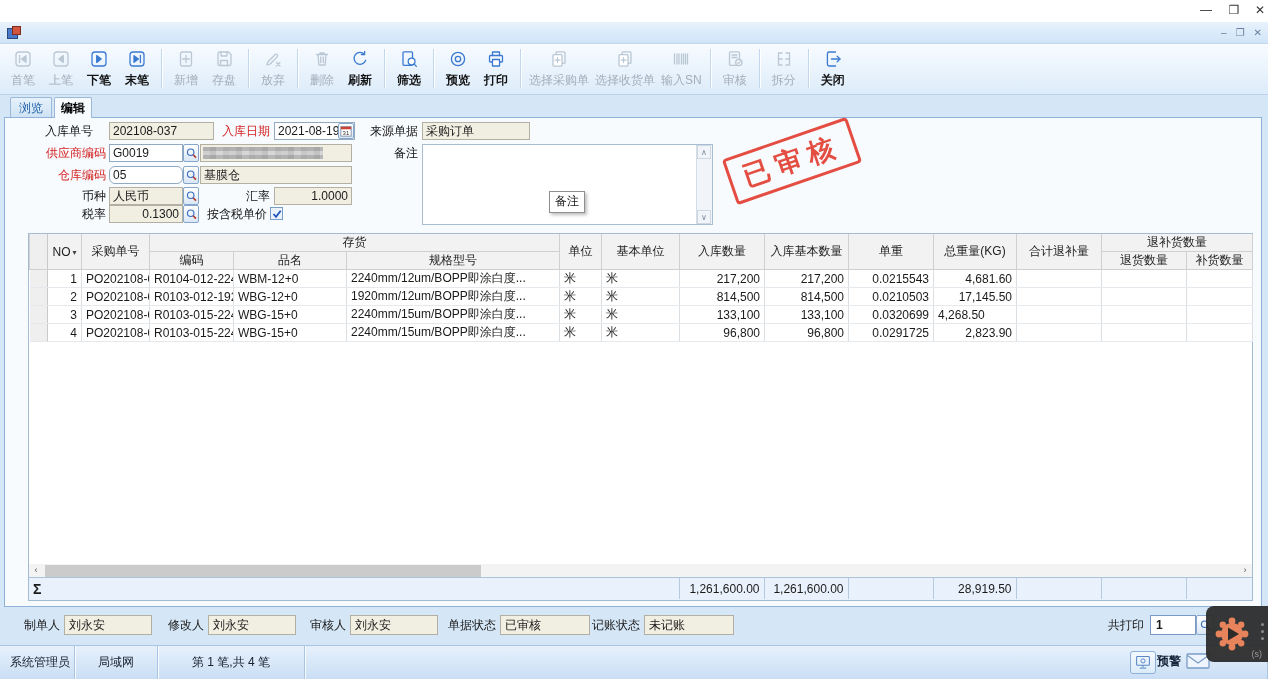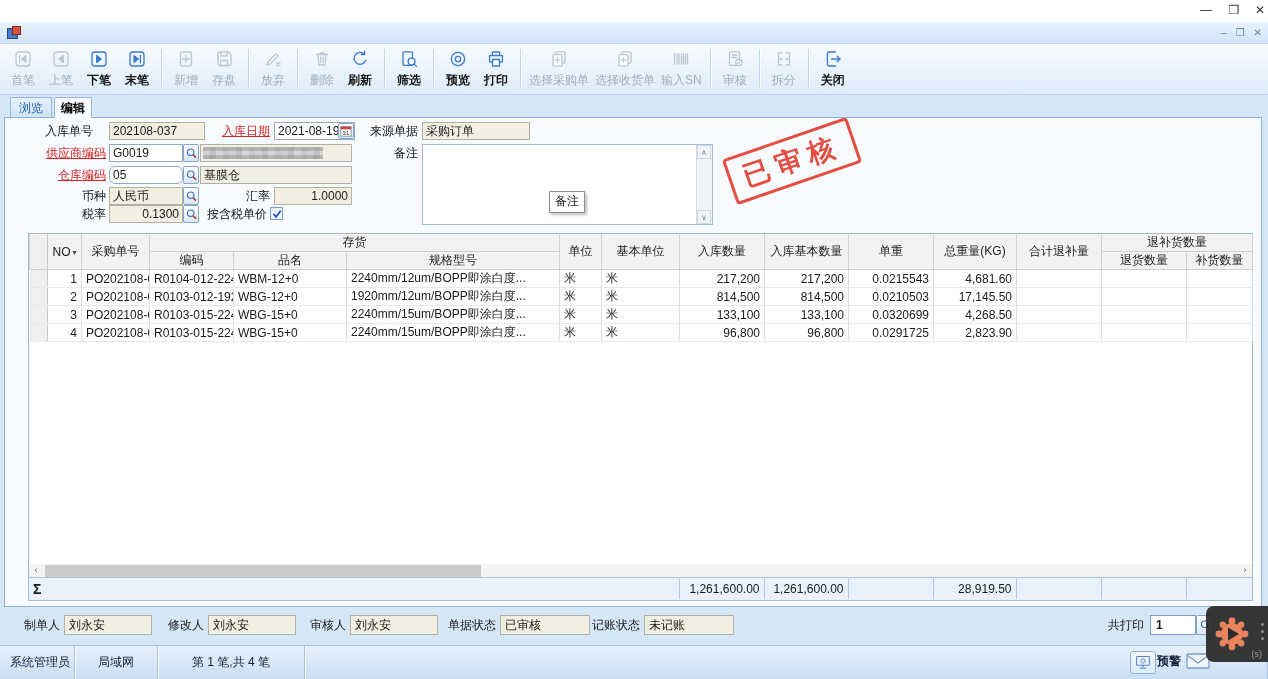--- a/index.html
+++ b/index.html
@@ -33,21 +33,21 @@
   .tb-sep{width:1px;background:#c3d7ec;box-shadow:1px 0 0 rgba(255,255,255,.9);margin:3px 5px 6px 5px;}
   
   .panel{position:absolute;left:4px;top:117px;width:1258px;height:490px;background:#f8fbfe;
          border:1px solid #8fb3d8;box-sizing:border-box;}
   .tab{position:absolute;top:97px;height:20px;line-height:20px;text-align:center;
        border:1px solid #9ab8d8;border-bottom:none;border-radius:2px 2px 0 0;box-sizing:border-box;}
   .tab.inactive{left:10px;width:42px;background:linear-gradient(#e6f1fb,#cfe3f4);color:#1f5fa8;}
   .tab.active{left:54px;width:38px;height:21px;background:#f8fbfe;font-weight:700;color:#000;z-index:3;}
   
   .flabel{position:absolute;height:18px;line-height:18px;text-align:right;white-space:nowrap;color:#111;}
-  .req{color:#d32323;text-decoration:underline;}
+  .req{color:#d32323;}
   .ffield{position:absolute;height:18px;box-sizing:border-box;border:1px solid #93a9c2;background:#fff;
           padding:0 3px;line-height:16px;white-space:nowrap;overflow:hidden;}
   .ro{background:#f1eee2;border-color:#b3b0a3;}
   .num{text-align:right;}
   .sbtn{position:absolute;box-sizing:border-box;border:1px solid #86a5cb;border-radius:2px;
         background:linear-gradient(#ffffff,#d9e7f5);display:flex;align-items:center;justify-content:center;}
   .mosaic{position:absolute;left:2px;top:2px;right:28px;bottom:2px;filter:blur(.7px);
     background:repeating-linear-gradient(0deg,rgba(150,150,150,.5) 0 4px,rgba(210,210,210,.4) 4px 8px),
                repeating-linear-gradient(90deg,#cdcdcd 0 7px,#b9b9b9 7px 13px,#d9d9d9 13px 20px,#c2c2c2 20px 26px);}
   .remark-area{position:absolute;left:422px;top:144px;width:291px;height:81px;background:#fff;
@@ -308,21 +308,21 @@
         </span>
         <span class="tb-lbl">关闭</span>
       </div>
     </div>
 
   <div class="tab inactive">浏览</div>
   <div class="tab active">编辑</div>
   <div class="panel"></div>
 
   <span class="flabel" style="left:7px;top:122px;width:86px;">入库单号</span>
-  <div class="ffield ro" style="left:109px;top:122px;width:96px;">202108-037</div>
+  <div class="ffield ro" style="left:109px;top:122px;width:105px;">202108-037</div>
   <span class="flabel req" style="left:204px;top:122px;width:66px;">入库日期</span>
   <div class="ffield" style="left:274px;top:122px;width:81px;padding-right:25px;">2021-08-19</div>
   <div class="sbtn" style="left:338px;top:123px;width:16px;height:16px;">
     <svg width="12" height="12" viewBox="0 0 14 14">
         <rect x="1" y="2" width="12" height="11" fill="#fff" stroke="#7a8aa0"></rect>
         <rect x="1" y="2" width="12" height="3" fill="#cc4438"></rect>
         <text x="3" y="11.5" font-size="7" fill="#333">31</text>
       </svg>
   </div>
   <span class="flabel" style="left:350px;top:122px;width:68px;">来源单据</span>
@@ -468,21 +468,21 @@
             <td style="text-align:right">3</td>
             <td style="text-align:left">PO202108-0...</td>
             <td style="text-align:left">R0103-015-2240-00</td>
             <td style="text-align:left">WBG-15+0</td>
             <td style="text-align:left">2240mm/15um/BOPP即涂白度...</td>
             <td style="text-align:left">米</td>
             <td style="text-align:left">米</td>
             <td style="text-align:right">133,100</td>
             <td style="text-align:right">133,100</td>
             <td style="text-align:right">0.0320699</td>
-            <td style="text-align:right">4,268.50</td>
+            <td style="">4,268.50</td>
             <td style="text-align:right"></td>
             <td style="text-align:right"></td>
             <td style="text-align:right"></td>
           </tr>
           <tr>
             <td class="gut"></td>
             <td style="text-align:right">4</td>
             <td style="text-align:left">PO202108-0...</td>
             <td style="text-align:left">R0103-015-2240-00</td>
             <td style="text-align:left">WBG-15+0</td>

